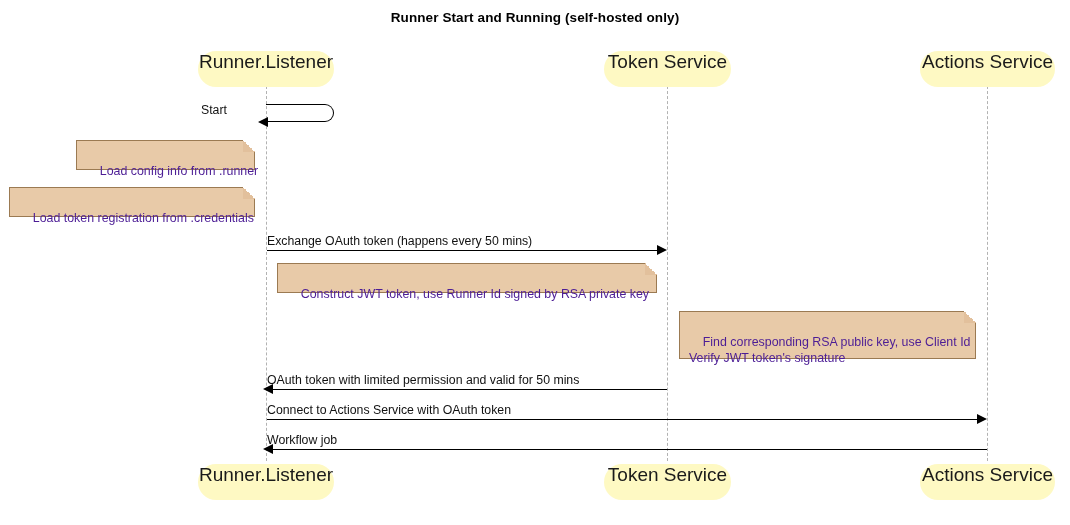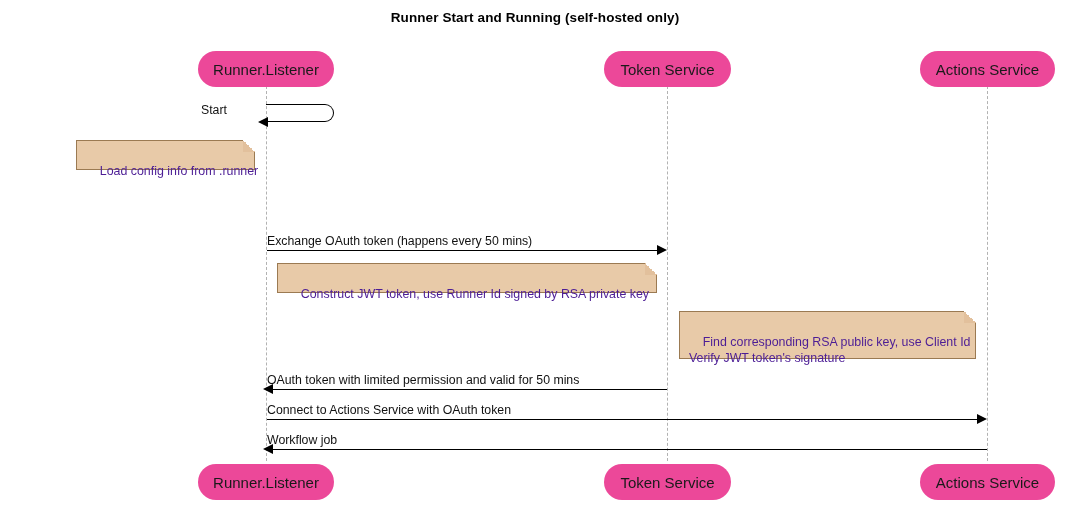--- a/index.html
+++ b/index.html
@@ -28,25 +28,25 @@
     font-size: 13.5px;
     font-weight: bold;
     color: #000000;
     letter-spacing: 0.1px;
   }
   
   .participant {
     position: absolute;
     height: 36px;
     border-radius: 18px;
-    background: #ec4899;
+    background: #fef9c3;
     display: flex;
-    align-items: center;
+    align-items: flex-start;
     justify-content: center;
-    font-size: 15px;
+    font-size: 19px;
     color: #1a1a1a;
     box-sizing: border-box;
     white-space: nowrap;
   }
   
   .lifeline {
     position: absolute;
     width: 0;
     border-left: 1px dashed #b2b2b2;
   }
@@ -140,20 +140,24 @@
 
   <div class="self-loop" style="left:266px; top:104px; width:68px; height:18px;"></div>
   <div class="arrowhead right" style="left:258px; top:117px; transform:rotate(180deg);"></div>
   <div class="msg-label" style="left:168px; top:103px; width:92px; text-align:center;">Start</div>
 
   <div class="note" style="left:76px; top:140px; width:179px; height:30px;">
     <span>Load config info from .runner</span>
     <span class="note-fold"></span>
   </div>
 
+  <div class="note" style="left:9px; top:187px; width:246px; height:30px;">
+    <span>Load token registration from .credentials</span>
+    <span class="note-fold"></span>
+  </div>
 
   <div class="msg-line" style="left:267px; top:250px; width:394px;"></div>
   <div class="arrowhead right" style="left:657px; top:245px;"></div>
   <div class="msg-label" style="left:267px; top:234px; width:400px;">Exchange OAuth token (happens every 50 mins)</div>
 
   <div class="note" style="left:277px; top:263px; width:380px; height:30px;">
     <span>Construct JWT token, use Runner Id signed by RSA private key</span>
     <span class="note-fold"></span>
   </div>
 

